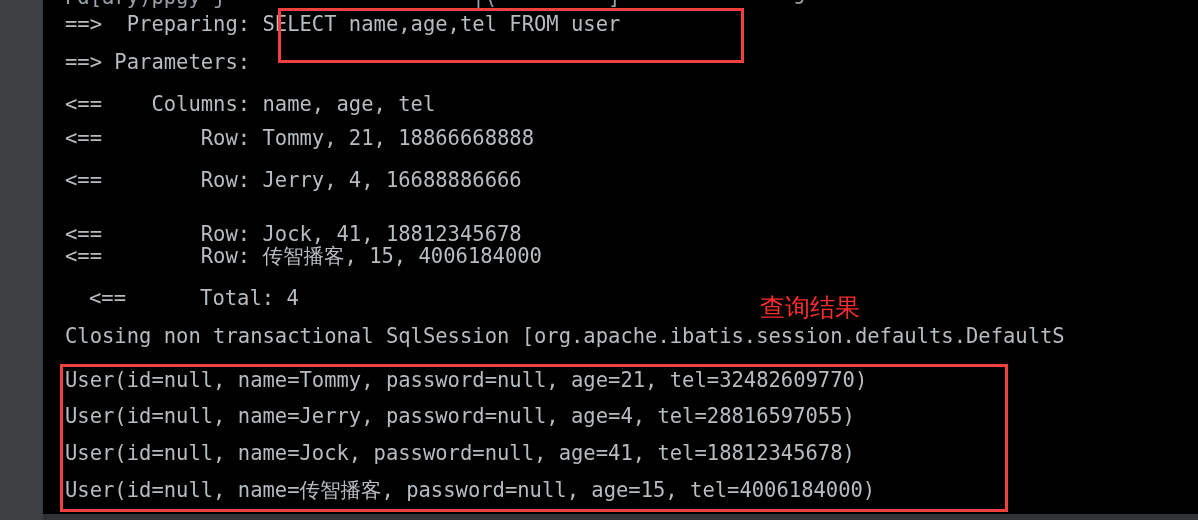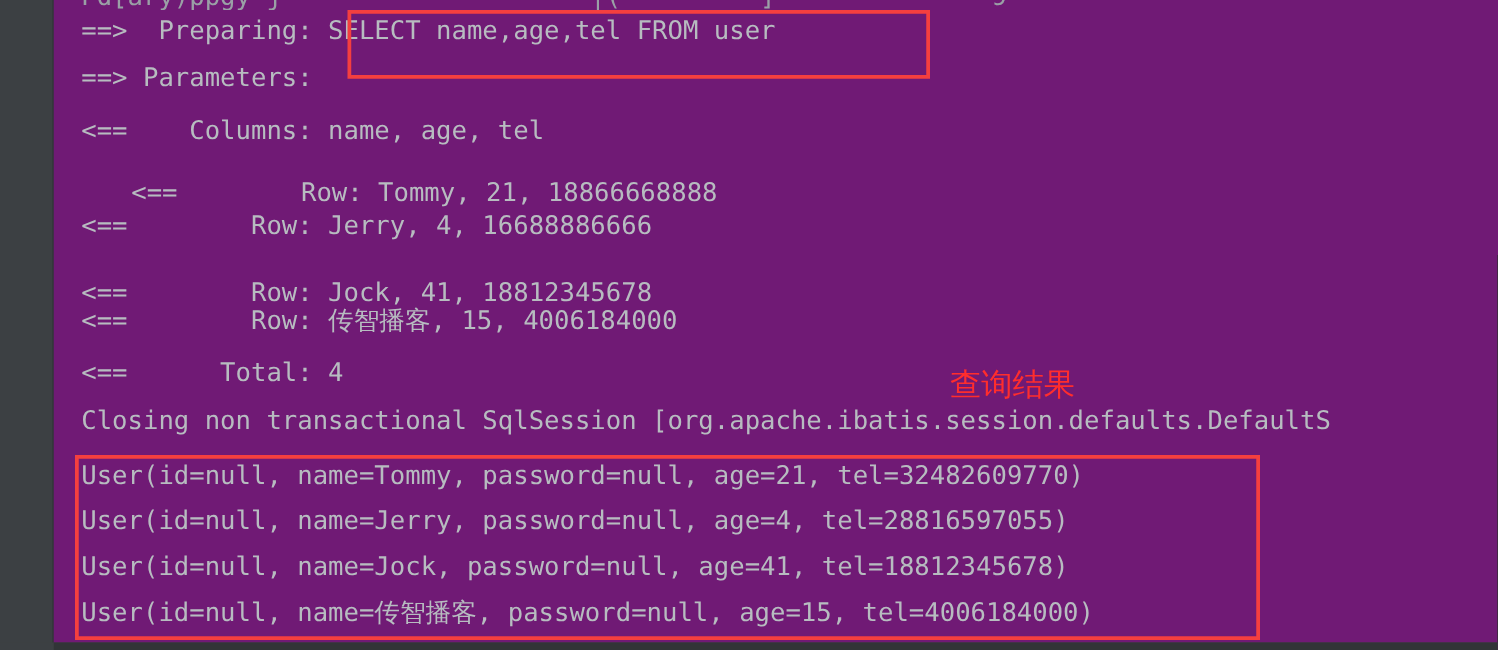--- a/index.html
+++ b/index.html
@@ -41,21 +41,21 @@
     height: 520px;
     background: #35393c;
   }
 
   #log {
     position: absolute;
     left: 43px;
     top: 0;
     width: 1155px;
     height: 520px;
-    background: #701a75;
+    background: #000000;
     overflow: hidden;
   }
 
   .line {
     position: absolute;
     left: 22px;
     white-space: pre;
     font-size: 20.5px;
     line-height: 21px;
     letter-spacing: 0px;
@@ -127,25 +127,25 @@
 <div id="console">
 
   <div id="gutter"></div>
   <div id="gutter-edge"></div>
 
   <div id="log">
     <div class="line clipped" style="top:-13px; color:#9aa0a6;">Pd[ary)ppgy j                    |(         ]              9</div>
     <div class="line" style="top:14px;">==&gt;  Preparing: SELECT name,age,tel FROM user</div>
     <div class="line" style="top:52px;">==&gt; Parameters: </div>
     <div class="line" style="top:94px;">&lt;==    Columns: name, age, tel</div>
-    <div class="line" style="top:144px;margin-left:40px;">&lt;==        Row: Tommy, 21, 18866668888</div>
+    <div class="line" style="top:128px;">&lt;==        Row: Tommy, 21, 18866668888</div>
     <div class="line" style="top:170px;">&lt;==        Row: Jerry, 4, 16688886666</div>
     <div class="line" style="top:224px;">&lt;==        Row: Jock, 41, 18812345678</div>
     <div class="line" style="top:246px;">&lt;==        Row: 传智播客, 15, 4006184000</div>
-    <div class="line" style="top:288px;">&lt;==      Total: 4</div>
+    <div class="line" style="top:288px;margin-left:24px;">&lt;==      Total: 4</div>
     <div class="line" style="top:326px;">Closing non transactional SqlSession [org.apache.ibatis.session.defaults.DefaultS</div>
     <div class="line" style="top:370px;">User(id=null, name=Tommy, password=null, age=21, tel=32482609770)</div>
     <div class="line" style="top:406px;">User(id=null, name=Jerry, password=null, age=4, tel=28816597055)</div>
     <div class="line" style="top:443px;">User(id=null, name=Jock, password=null, age=41, tel=18812345678)</div>
     <div class="line" style="top:480px;">User(id=null, name=传智播客, password=null, age=15, tel=4006184000)</div>
   </div>
 
   <div class="redbox" id="redbox-select"></div>
   <div class="redbox" id="redbox-users"></div>
 

